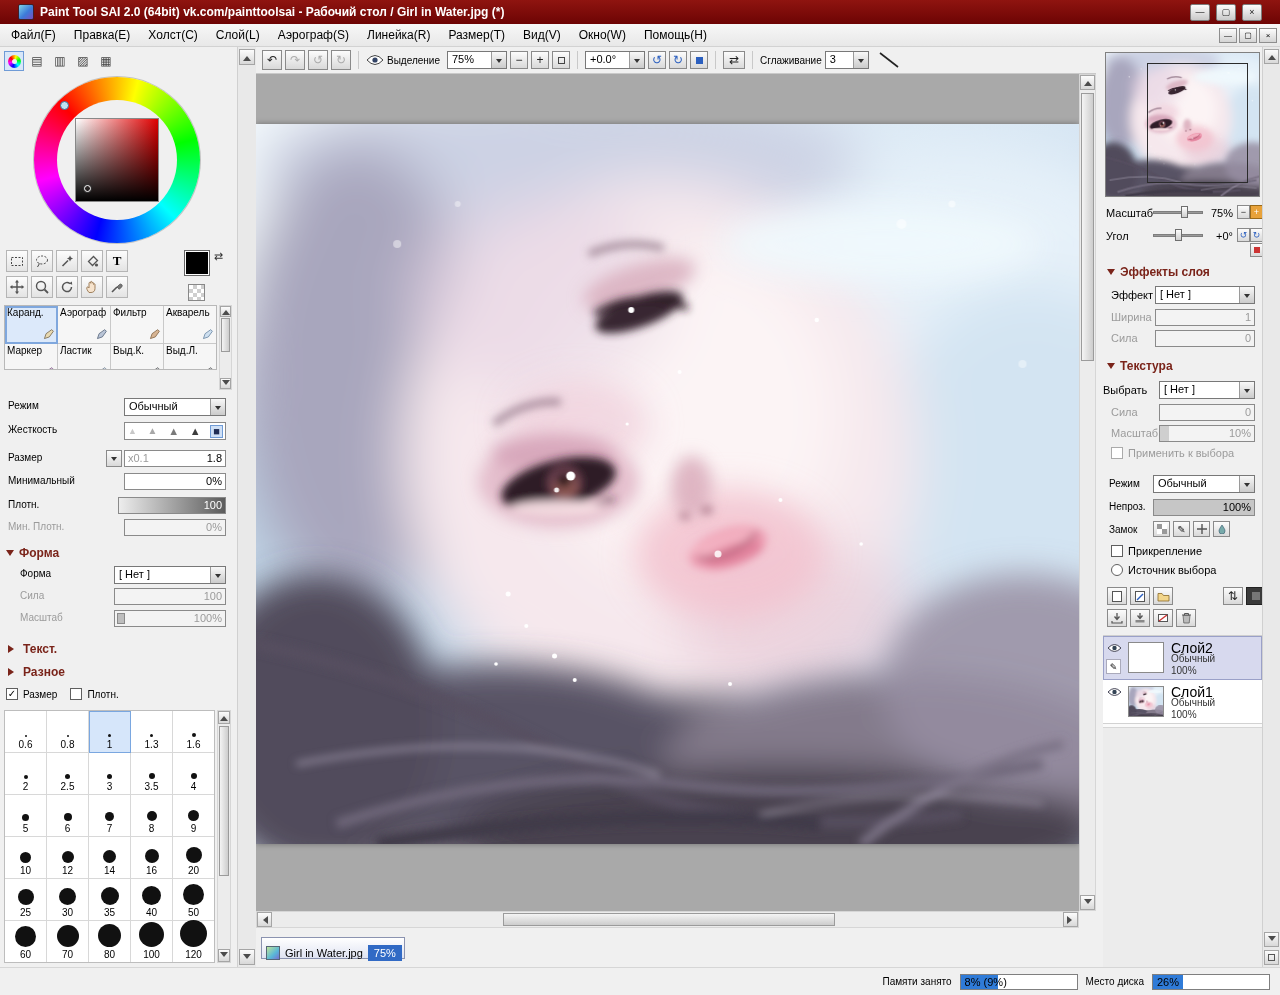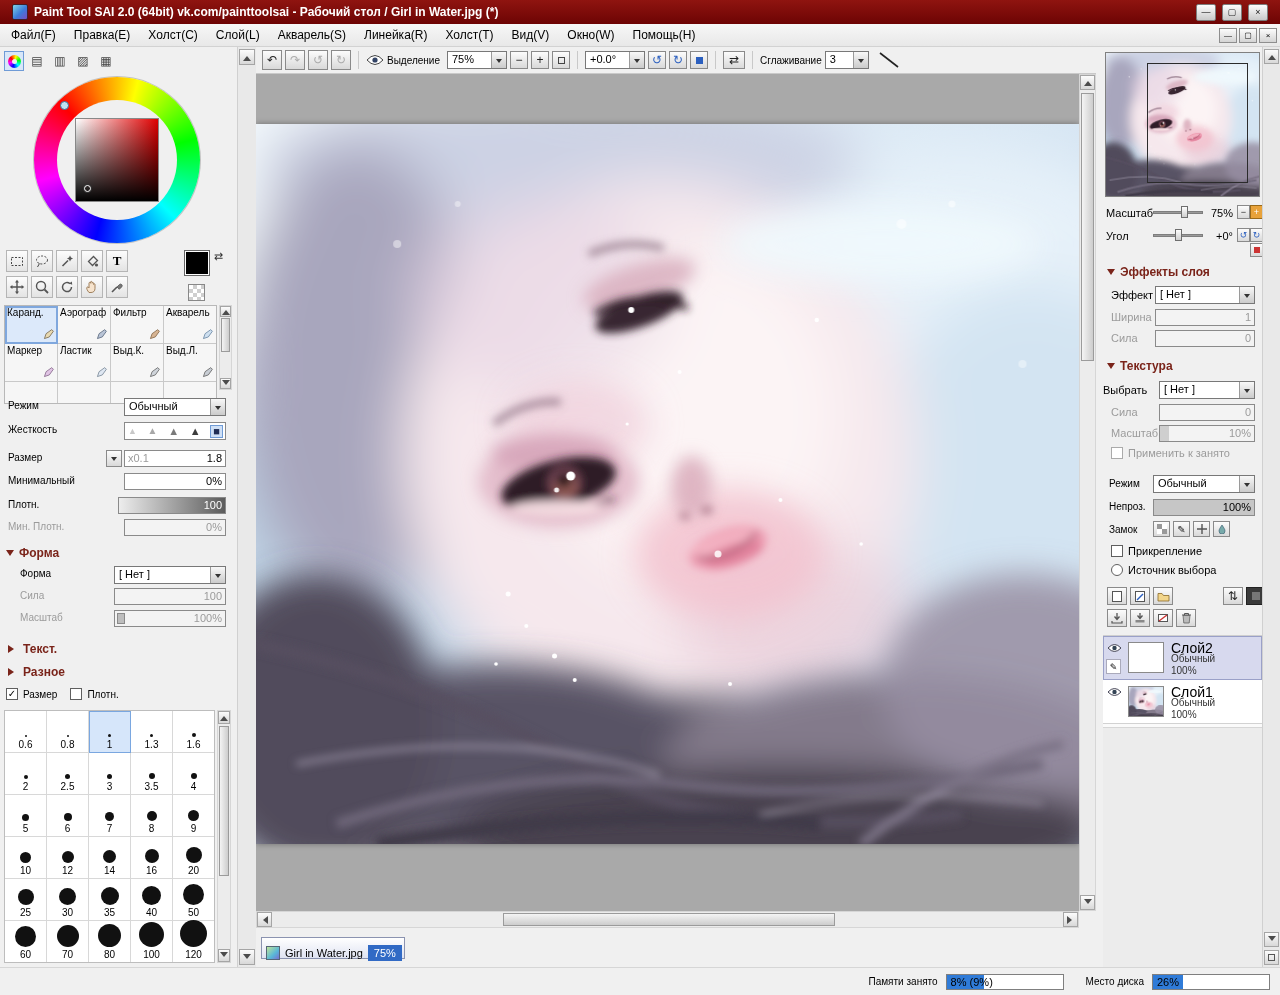--- a/index.html
+++ b/index.html
@@ -1,21 +1,21 @@
 <!DOCTYPE html>
 <html><head>
 <meta charset="utf-8">
 <style>
   *{box-sizing:border-box;margin:0;padding:0}
   html,body{width:1280px;height:995px;overflow:hidden}
   body{position:relative;font-family:"Liberation Sans",sans-serif;font-size:12px;color:#000;background:#f0f0f0}
   .abs{position:absolute}
 
   
-  .titlebar{position:absolute;left:0;top:0;width:1280px;height:24px;background:linear-gradient(#8f1410,#6d0404);color:#fff;display:flex;align-items:center;gap:6px;padding:0 12px;font-weight:bold;font-size:12px}
+  .titlebar{position:absolute;left:0;top:0;width:1280px;height:24px;background:linear-gradient(#8f1410,#6d0404);color:#fff;display:flex;align-items:center;gap:6px;padding:0 18px;font-weight:bold;font-size:12px}
   .app-icon{width:16px;height:16px;border:1px solid #40202a;background:linear-gradient(135deg,#7fd4e8,#3c7bd9 55%,#7a4fc0);border-radius:2px}
   .tb-spacer{flex:1}
   .win-btn{width:20px;height:17px;background:linear-gradient(#fdfdfd,#c9c9c9);border:1px solid #7d7d7d;border-radius:2px;display:flex;align-items:center;justify-content:center;font-size:9px;color:#222;font-weight:normal}
   .menubar{position:absolute;left:0;top:24px;width:1280px;height:23px;background:linear-gradient(#f7f7f7,#e8e8e8);border-bottom:1px solid #d2d2d2;display:flex;align-items:center;padding-left:2px}
   .menu-item{padding:3px 9px;white-space:nowrap}
   .mdi-btn{width:18px;height:15px;background:linear-gradient(#fcfcfc,#d4d4d4);border:1px solid #8e8e8e;display:flex;align-items:center;justify-content:center;font-size:8px;margin-left:2px}
 
   
   .row{display:flex;align-items:center}
   .lbl{font-size:10px;white-space:nowrap}
@@ -55,21 +55,21 @@
   .wheel-inner{position:absolute;inset:23px;border-radius:50%;background:#f0f0f0}
   .hue-marker{position:absolute;left:26px;top:24px;width:9px;height:9px;border-radius:50%;background:#bfe2f2;border:1px solid #3c6e8f}
   .sv-square{position:absolute;left:41px;top:41px;width:84px;height:84px;border:1px solid #888;
     background-image:linear-gradient(to top,#000,rgba(0,0,0,0)),linear-gradient(to right,#fff,#e00000)}
   .sv-marker{position:absolute;left:8px;bottom:9px;width:7px;height:7px;border:1px solid #fff;border-radius:50%;box-shadow:0 0 0 1px #333}
   .toolbtn{width:22px;height:22px;border:1px solid #b5b5b5;background:linear-gradient(#fdfdfd,#e3e3e3);display:flex;align-items:center;justify-content:center}
   .swatch-black{position:absolute;left:184px;top:203px;width:26px;height:26px;background:#000;border:1px solid #666;box-shadow:0 0 0 1px #fff inset}
   .swatch-trans{position:absolute;left:188px;top:237px;width:17px;height:17px;border:1px solid #888;
     background-image:linear-gradient(45deg,#cfcfcf 25%,transparent 25%,transparent 75%,#cfcfcf 75%),linear-gradient(45deg,#cfcfcf 25%,#fff 25%,#fff 75%,#cfcfcf 75%);background-size:8px 8px;background-position:0 0,4px 4px}
   .swap-ic{position:absolute;left:214px;top:203px;font-size:11px;color:#333}
-  .brush-grid{position:absolute;left:4px;top:258px;width:213px;height:99px;overflow:hidden;display:grid;grid-template-columns:repeat(4,53px);grid-auto-rows:38px;background:#fff;border:1px solid #b8b8b8}
+  .brush-grid{position:absolute;left:4px;top:258px;width:213px;height:65px;overflow:hidden;display:grid;grid-template-columns:repeat(4,53px);grid-auto-rows:38px;background:#fff;border:1px solid #b8b8b8}
   .brushcell{border-right:1px solid #c9c9c9;border-bottom:1px solid #c9c9c9;background:#f6f6f6;position:relative;font-size:10px;padding:1px 2px;overflow:hidden}
   .brushcell.sel{background:#dce9fa;outline:2px solid #7fa7dd;outline-offset:-2px}
   .brushcell .tool-mini{position:absolute;right:2px;bottom:2px}
   .param-label{position:absolute;left:8px}
   .shape-strip{position:absolute;left:124px;width:102px;height:18px;border:1px solid #8a8a8a;background:#fff;display:flex;align-items:center;justify-content:space-between;padding:0 3px;font-size:11px}
   .shape-strip span{line-height:1}
   .hard5{background:#cfe0f6;outline:1px solid #6f9bd6;color:#1f2c54}
   .spinbtn{position:absolute;left:106px;width:16px;height:17px}
   .size-grid{position:absolute;left:4px;top:663px;width:211px;height:253px;overflow:hidden;display:grid;grid-template-columns:repeat(5,42px);grid-auto-rows:42px;background:#fff;border:1px solid #bdbdbd}
   .szcell{border-right:1px solid #d8d8d8;border-bottom:1px solid #d8d8d8;display:flex;flex-direction:column;align-items:center;justify-content:flex-end;padding-bottom:2px;gap:2px}
@@ -237,23 +237,23 @@
   <div class="win-btn">
       <span>×</span>
     </div>
 </div>
 
 <div class="menubar">
   <span class="menu-item">Файл(F)</span>
   <span class="menu-item">Правка(E)</span>
   <span class="menu-item">Холст(C)</span>
   <span class="menu-item">Слой(L)</span>
-  <span class="menu-item">Акварель(S)</span>
+  <span class="menu-item">Аэрограф(S)</span>
   <span class="menu-item">Линейка(R)</span>
-  <span class="menu-item">Холст(T)</span>
+  <span class="menu-item">Размер(T)</span>
   <span class="menu-item">Вид(V)</span>
   <span class="menu-item">Окно(W)</span>
   <span class="menu-item">Помощь(H)</span>
   <div class="tb-spacer"></div>
   <div class="mdi-btn">
       <span>—</span>
     </div>
   <div class="mdi-btn">
       <span>▢</span>
     </div>
@@ -799,21 +799,21 @@
   <div class="sbox" style="position:absolute;left:56px;top:357px;width:96px;background:#f3f3f3">
     <span class="v gray">0</span>
   </div>
   <span class="lbl gray" style="position:absolute;left:8px;top:380px;font-size:11px">Масштаб</span>
   <div class="sbox" style="position:absolute;left:56px;top:378px;width:96px;background:#f3f3f3">
     <div class="fill" style="width:10%;background:#cfcfcf"></div>
     <span class="v gray">10%</span>
   </div>
   <div class="row" style="position:absolute;left:8px;top:400px;gap:5px">
     <span class="chk" style="border-color:#aaa"></span>
-    <span class="lbl gray" style="font-size:11px">Применить к занято</span>
+    <span class="lbl gray" style="font-size:11px">Применить к выбора</span>
   </div>
 
   <span class="lbl" style="position:absolute;left:6px;top:431px">Режим</span>
   <div class="dd" style="position:absolute;left:50px;top:428px;width:102px">
     <span class="val">Обычный</span>
     <span class="arrow">
         <span class="caret"></span>
       </span>
   </div>
   <span class="lbl" style="position:absolute;left:6px;top:454px">Непроз.</span>
@@ -955,18 +955,18 @@
       <div style="width:7px;height:7px;border:1px solid #555"></div>
     </div>
 </div>
 
 <div class="statusbar">
   <span class="lbl">Памяти занято</span>
   <div class="pbar">
     <div class="pfill" style="width:32%"></div>
     <span class="ptxt">8% (9%)</span>
   </div>
-  <span class="lbl" style="margin-left:14px">Место диска</span>
+  <span class="lbl" style="margin-left:0">Место диска</span>
   <div class="pbar">
     <div class="pfill" style="width:26%"></div>
     <span class="ptxt">26%</span>
   </div>
 </div>
 
 </body></html>

